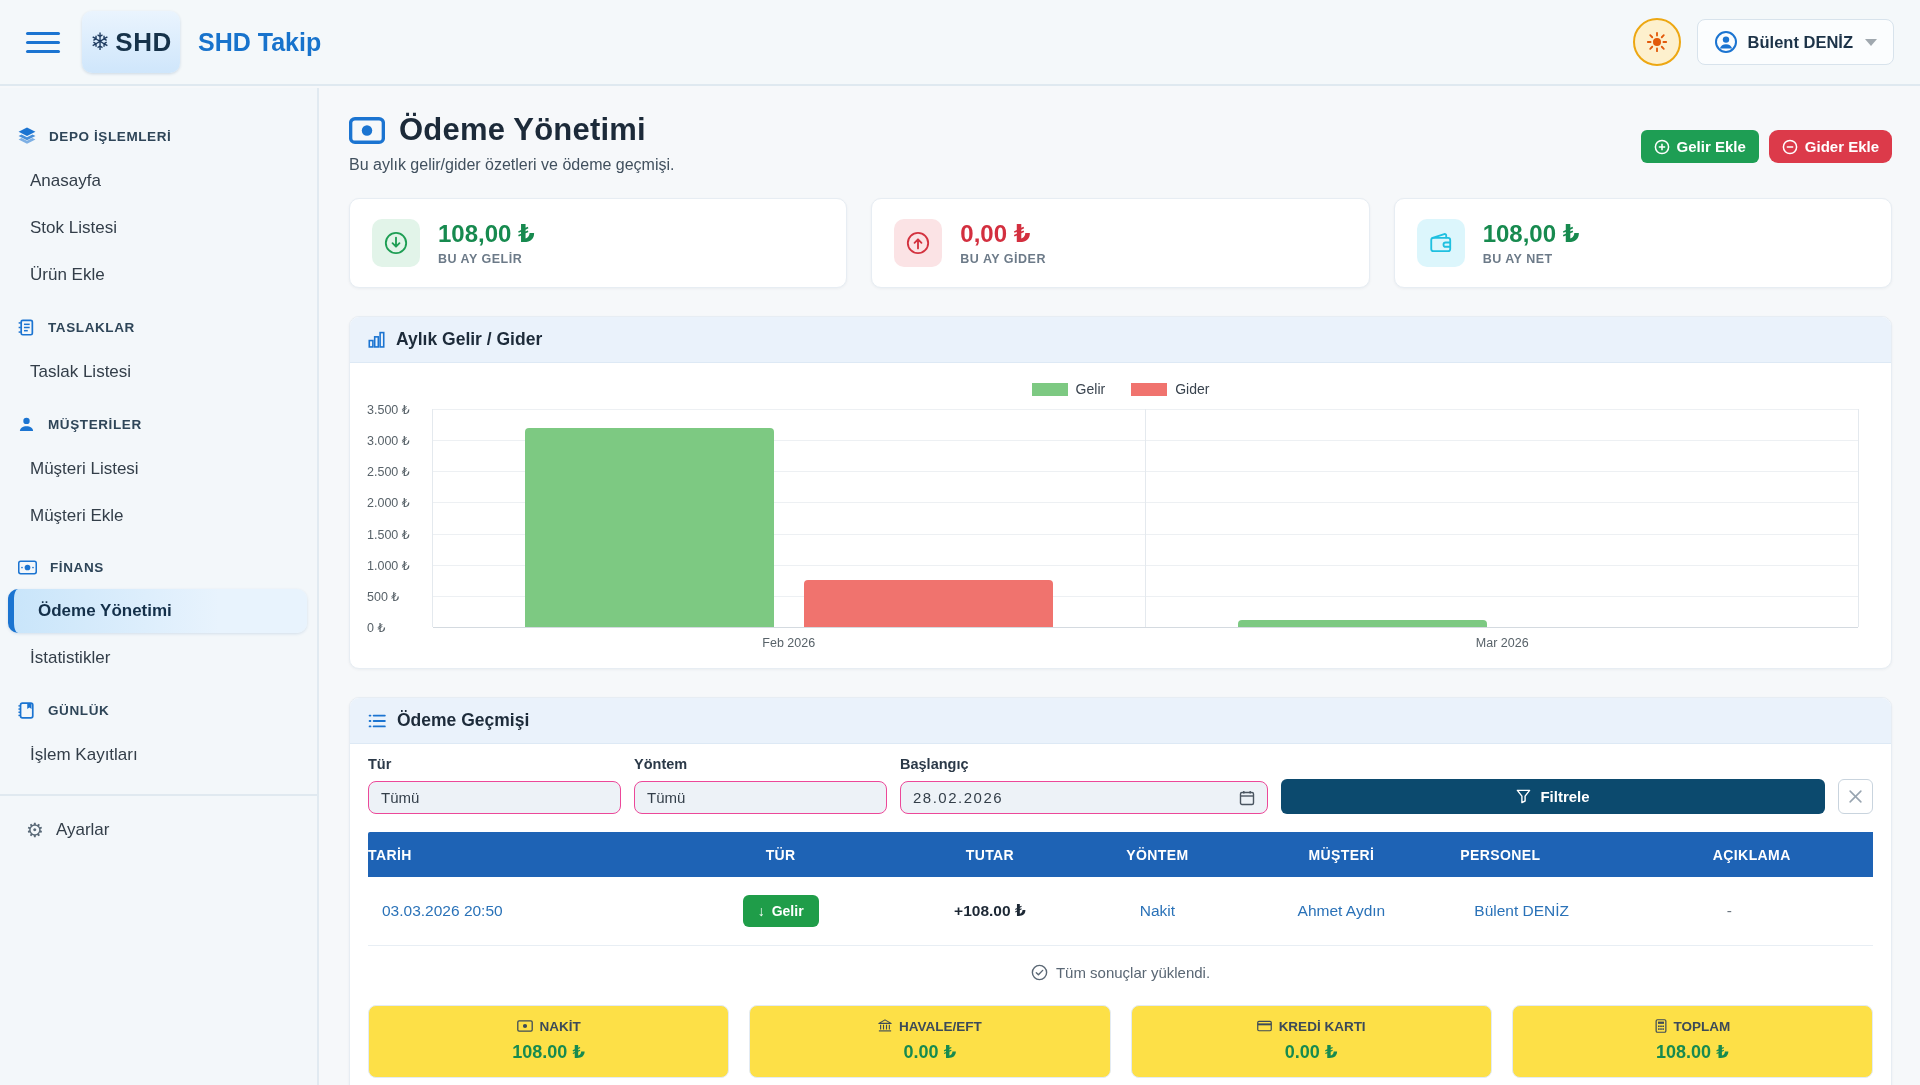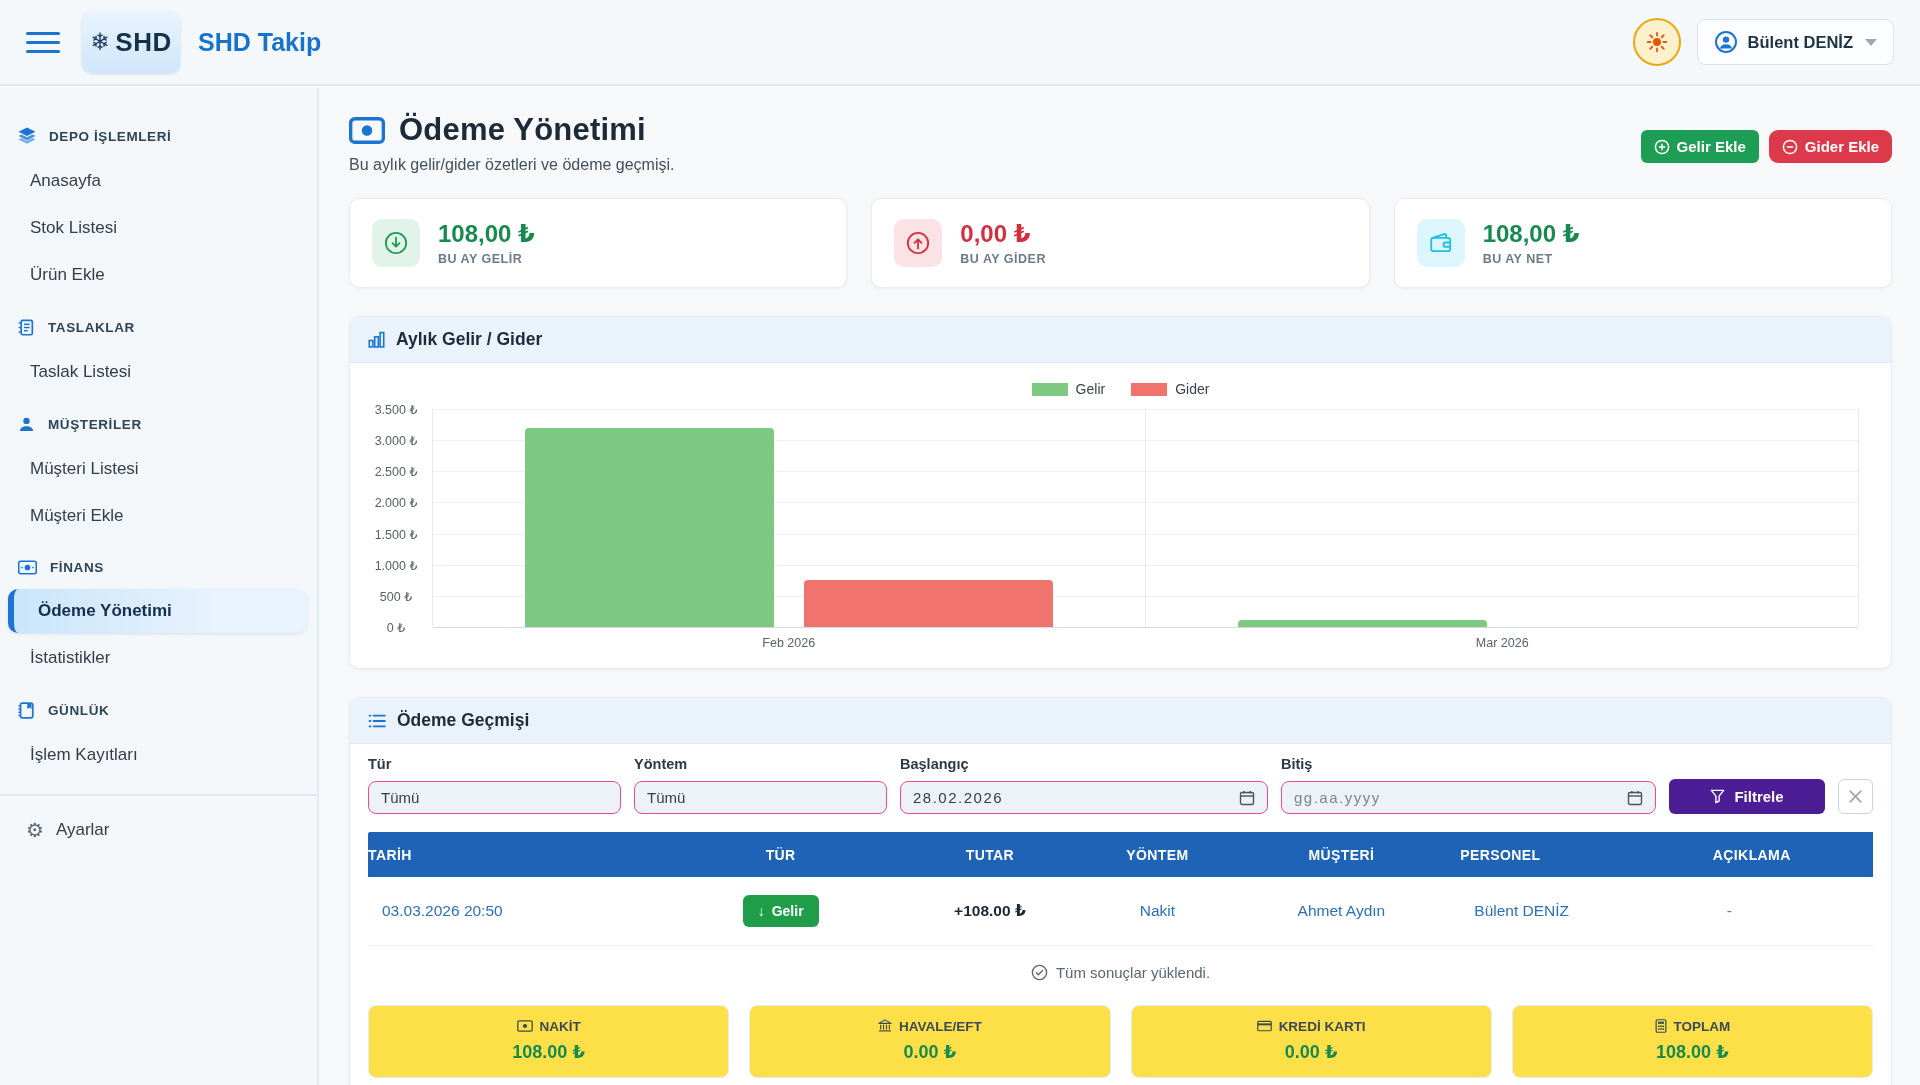--- a/index.html
+++ b/index.html
@@ -68,39 +68,39 @@
 
   
   .chart-body { padding:10px 16px 14px 16px; }
   .legend { display:flex; justify-content:center; align-items:center; gap:26px; margin:8px 0 12px; }
   .legend-item { display:flex; align-items:center; gap:8px; font-size:14px; color:#39434e; }
   .legend-swatch { width:36px; height:13px; }
   .plot-wrap { margin-left:66px; margin-right:16px; }
   .plot { position:relative; height:218px; border-left:1px solid #e4e9ee; border-right:1px solid #e4e9ee; }
   .grid-line { position:absolute; left:0; right:0; height:1px; background:#edf0f3; }
   .grid-line.zero { background:#d4dae0; }
-  .tick-label { position:absolute; left:-66px; width:58px; text-align:center; font-size:12.5px; color:#586269; transform:translateY(-50%); }
+  .tick-label { position:absolute; left:-66px; width:58px; text-align:left; font-size:12.5px; color:#586269; transform:translateY(-50%); }
   .bars { position:absolute; inset:0; display:flex; }
   .bar-group { flex:1; display:flex; align-items:flex-end; justify-content:center; gap:30px; height:100%; }
   .bar-group:first-child { border-right:1px solid #e4e9ee; }
   .bar { width:35%; border-radius:4px 4px 0 0; }
   .x-labels { display:flex; margin-top:9px; padding-bottom:4px; }
   .x-labels div { flex:1; text-align:center; font-size:12.5px; color:#586269; }
 
   
   .filters { display:flex; align-items:flex-end; gap:13px; padding:12px 18px 18px; }
   .filter-group label { display:block; font-size:14.5px; font-weight:700; color:#2b3948; margin-bottom:9px; }
   .filter-input { height:33px; background:#edf2f7; border:1px solid #ec4899; border-radius:8px; padding:0 12px;
                   font-size:15px; color:#333e49; display:flex; align-items:center; justify-content:space-between; cursor:pointer; }
   .fg-tur .filter-input, .fg-yontem .filter-input { width:253px; }
   .fg-bas .filter-input { width:368px; }
   .fg-bitis .filter-input { width:375px; }
   .date-text { letter-spacing:1.5px; }
   .placeholder { color:#7a8794; }
-  .btn-filter { flex:1; height:35px; background:#4c1d95; border:none; border-radius:6px; color:#fff; font-size:15px;
+  .btn-filter { flex:1; height:35px; background:#0c4a6e; border:none; border-radius:6px; color:#fff; font-size:15px;
                 font-weight:700; display:flex; align-items:center; justify-content:center; gap:9px; cursor:pointer; font-family:inherit; }
   .btn-clear { width:35px; height:35px; background:#fff; border:1px solid #c9d4de; border-radius:6px;
                display:flex; align-items:center; justify-content:center; cursor:pointer; }
 
   table.payments { width:calc(100% - 36px); margin:0 18px; border-collapse:collapse; }
   .payments th { background:#1e63b5; color:#fff; font-size:14px; font-weight:800; letter-spacing:.4px; height:45px; padding:0 0; }
   .payments th:first-child { border-radius:2px 0 0 0; text-align:left; }
   .payments th.c, .payments td.c { text-align:center; }
   .payments th.l, .payments td.l { text-align:left; }
   .payments td { height:68px; padding:0 14px; border-bottom:1px solid #e8eef4; font-size:15.5px; background:#fff; }
@@ -439,34 +439,20 @@
           <span>
             <svg width="16" height="16" viewBox="0 0 16 16">
                 <rect x="1.5" y="2.5" width="13" height="12" rx="1.5" fill="none" stroke="#4a5560" stroke-width="1.4"></rect>
                 <line x1="1.5" y1="6" x2="14.5" y2="6" stroke="#4a5560" stroke-width="1.4"></line>
                 <line x1="4.8" y1="1" x2="4.8" y2="3.6" stroke="#4a5560" stroke-width="1.4"></line>
                 <line x1="11.2" y1="1" x2="11.2" y2="3.6" stroke="#4a5560" stroke-width="1.4"></line>
               </svg>
           </span>
         </div>
       </div>
-      <div class="filter-group fg-bitis">
-        <label>Bitiş</label>
-        <div class="filter-input">
-          <span class="date-text placeholder">gg.aa.yyyy</span>
-          <span>
-            <svg width="16" height="16" viewBox="0 0 16 16">
-                <rect x="1.5" y="2.5" width="13" height="12" rx="1.5" fill="none" stroke="#4a5560" stroke-width="1.4"></rect>
-                <line x1="1.5" y1="6" x2="14.5" y2="6" stroke="#4a5560" stroke-width="1.4"></line>
-                <line x1="4.8" y1="1" x2="4.8" y2="3.6" stroke="#4a5560" stroke-width="1.4"></line>
-                <line x1="11.2" y1="1" x2="11.2" y2="3.6" stroke="#4a5560" stroke-width="1.4"></line>
-              </svg>
-          </span>
-        </div>
-      </div>
       <button class="btn-filter">
         <span>
           <svg width="15" height="15" viewBox="0 0 16 16">
               <path d="M1.5 1.5h13L9.7 7.6v5.2l-3.4 1.7V7.6z" fill="none" stroke="#fff" stroke-width="1.5" stroke-linejoin="round"></path>
             </svg>
         </span>
         <span>Filtrele</span>
       </button>
       <button class="btn-clear">
         <span>

